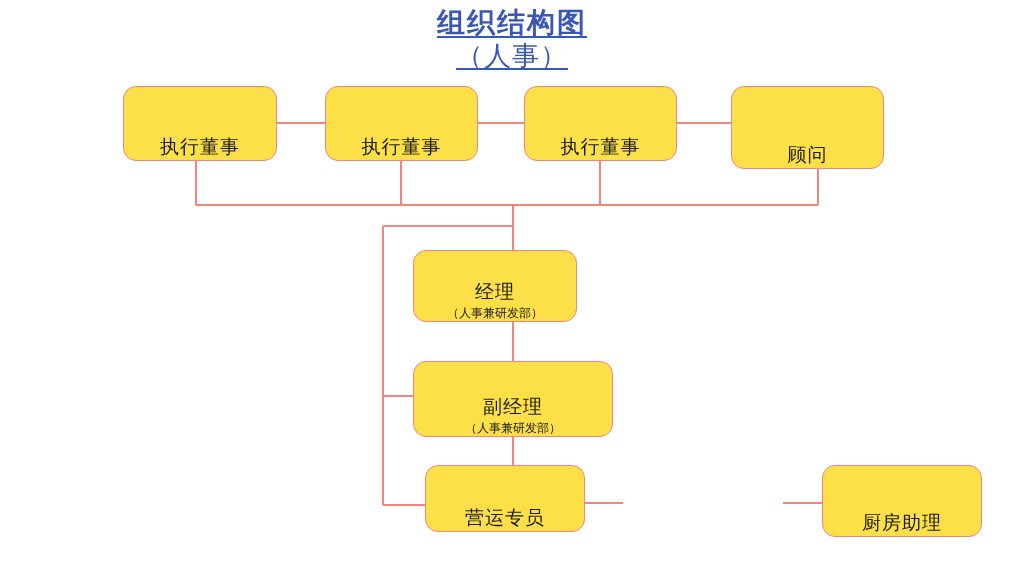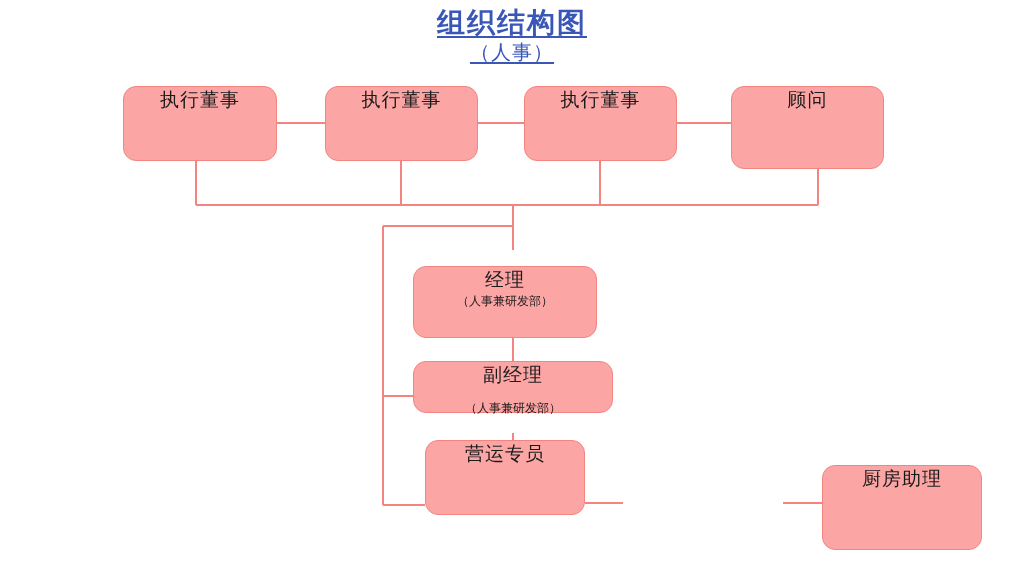--- a/index.html
+++ b/index.html
@@ -41,21 +41,21 @@
     letter-spacing: 2px;
     font-family: "Liberation Serif", "DejaVu Serif", serif;
   }
   .chart-subtitle-wrap {
     width: 1024px;
     text-align: center;
     margin-top: 2px;
   }
   .chart-subtitle {
     display: inline-block;
-    font-size: 20px;
+    font-size: 27px;
     color: #3a57b8;
     text-decoration: underline;
     text-underline-offset: 3px;
     letter-spacing: 1px;
   }
 
   
   #connector-layer {
     position: absolute;
     left: 0; top: 0;
@@ -63,25 +63,25 @@
     height: 576px;
     pointer-events: none;
   }
 
   
   .node-box {
     position: absolute;
     box-sizing: border-box;
     border: 1.4px solid #f4847f;
     border-radius: 13px;
-    background: #fca5a5;
+    background: #fde047;
     display: flex;
     flex-direction: column;
     align-items: center;
-    justify-content: flex-start;
+    justify-content: flex-end;
     color: #1a1a1a;
     font-size: 19px;
     line-height: 1.35;
     text-align: center;
     letter-spacing: 1px;
     font-family: "Liberation Serif", "DejaVu Serif", serif;
   }
   .node-line2 {
     font-size: 12px;
     letter-spacing: 0px;
@@ -140,32 +140,32 @@
   </div>
 
   <div class="node-box" style="left:524px; top:86px; width:153px; height:75px;">
     <span>执行董事</span>
   </div>
 
   <div class="node-box" style="left:731px; top:86px; width:153px; height:83px;">
     <span>顾问</span>
   </div>
 
-  <div class="node-box" style="left:413px; top:266px; width:184px; height:72px;">
+  <div class="node-box" style="left:413px; top:250px; width:164px; height:72px;">
     <span>经理</span>
     <span class="node-line2">（人事兼研发部）</span>
   </div>
 
-  <div class="node-box" style="left:413px; top:361px; width:200px; height:52px;gap:12px;">
+  <div class="node-box" style="left:413px; top:361px; width:200px; height:76px;">
     <span>副经理</span>
     <span class="node-line2">（人事兼研发部）</span>
   </div>
 
-  <div class="node-box" style="left:425px; top:440px; width:160px; height:75px;">
+  <div class="node-box" style="left:425px; top:465px; width:160px; height:67px;">
     <span>营运专员</span>
   </div>
 
 
-  <div class="node-box" style="left:822px; top:465px; width:160px; height:85px;">
+  <div class="node-box" style="left:822px; top:465px; width:160px; height:72px;">
     <span>厨房助理</span>
   </div>
 
 </div>
 
 </body></html>

